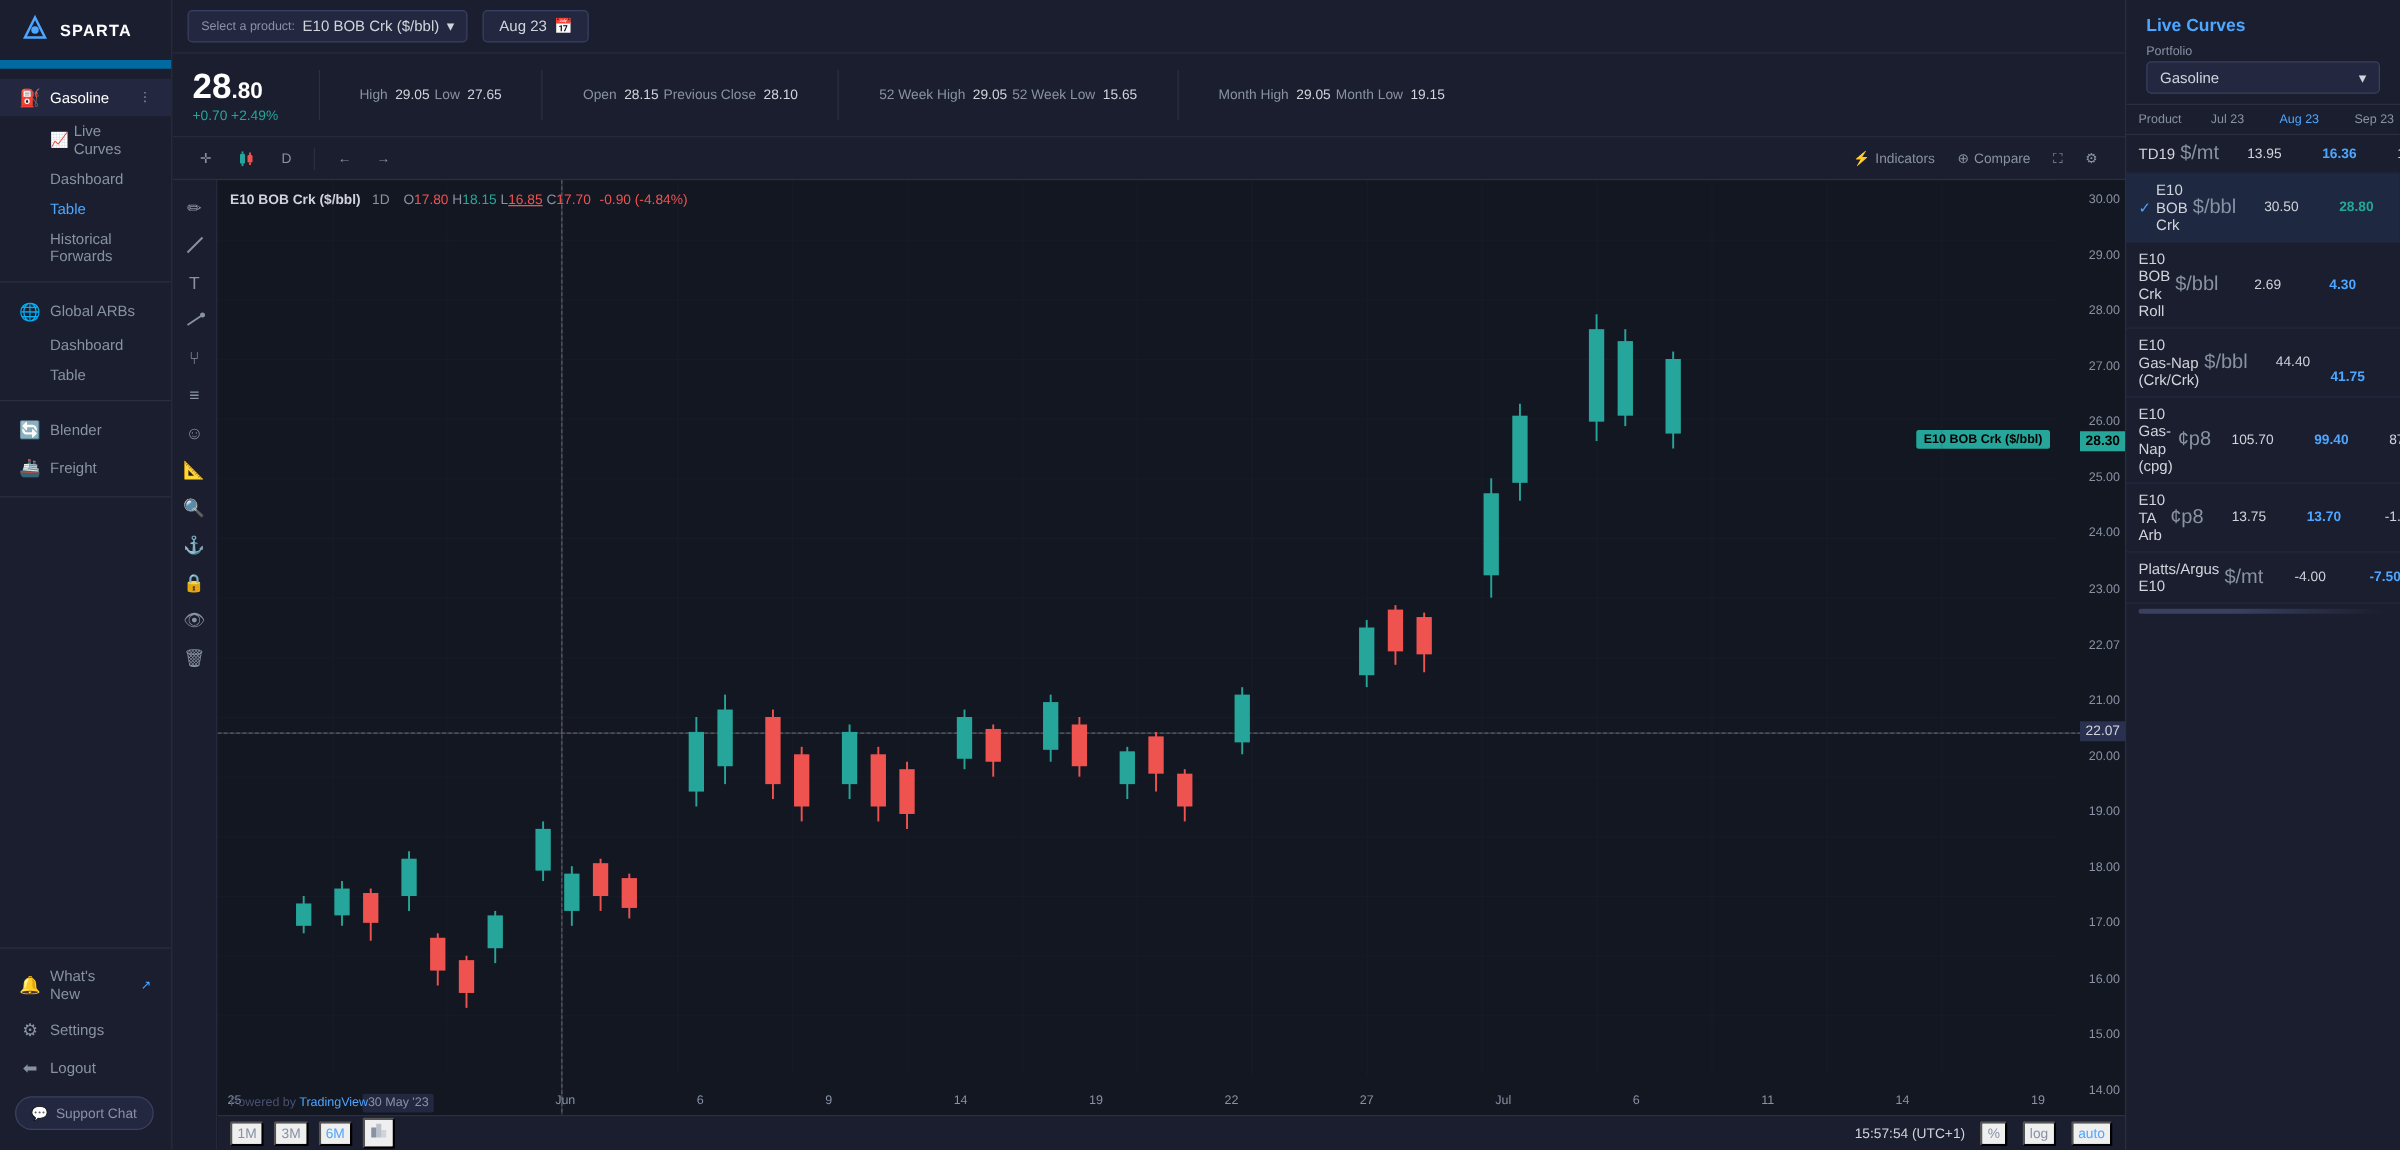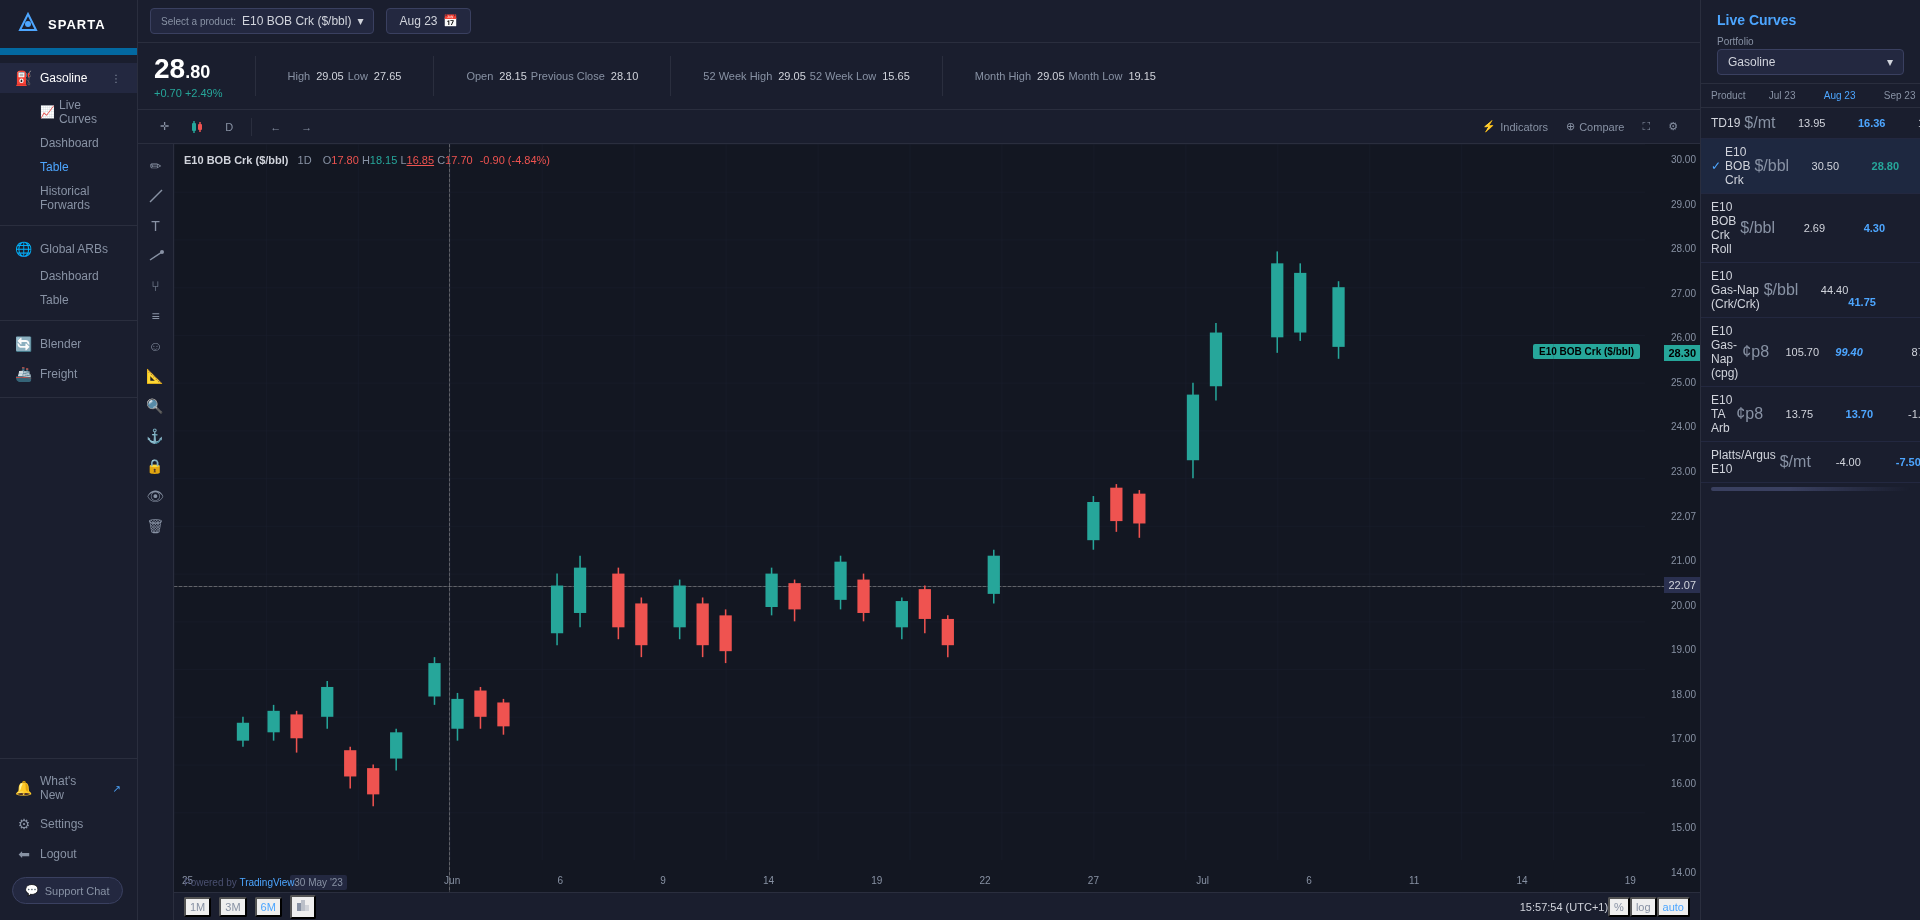--- a/index.html
+++ b/index.html
@@ -358,20 +358,21 @@
       cursor: pointer;
       padding: 2px 4px;
       border-radius: 2px;
       text-align: right;
     }
     .period-btn.active { color: #4da6ff; }
     .bottom-right {
       margin-left: auto;
       display: flex;
       align-items: center;
+      gap: 12px;
       color: #8892a4;
       font-size: 11px;
     }
     .bottom-time { color: #d1d4dc; }
 
     
     .chart-watermark {
       position: absolute;
       bottom: 32px;
       left: 10px;
@@ -914,32 +915,32 @@
       <span class="cell" style="text-align:right;">8.20</span>
       <span class="cell" style="text-align:right;"></span>
     </div>
 
     <div class="table-row">
       <div class="cell-name">
         <span>E10 Gas-Nap (Crk/Crk)</span>
         <span class="cell unit">$/bbl</span>
       </div>
       <span class="cell" style="text-align:right;">44.40</span>
-      <span class="cell highlighted" style="text-align:left;margin-top:24px;">41.75</span>
+      <span class="cell highlighted" style="text-align:center;margin-top:24px;">41.75</span>
       <span class="cell" style="text-align:right;">36.80</span>
 
     </div>
 
     <div class="table-row">
       <div class="cell-name">
         <span>E10 Gas-Nap (cpg)</span>
         <span class="cell unit">¢p8</span>
       </div>
       <span class="cell" style="text-align:right;">105.70</span>
-      <span class="cell highlighted" style="text-align:center;font-style:italic;">99.40</span>
+      <span class="cell highlighted" style="text-align:right;">99.40</span>
       <span class="cell" style="text-align:right;">87.70</span>
 
     </div>
 
     <div class="table-row">
       <div class="cell-name">
         <span>E10 TA Arb</span>
         <span class="cell unit">¢p8</span>
       </div>
       <span class="cell" style="text-align:right;">13.75</span>

